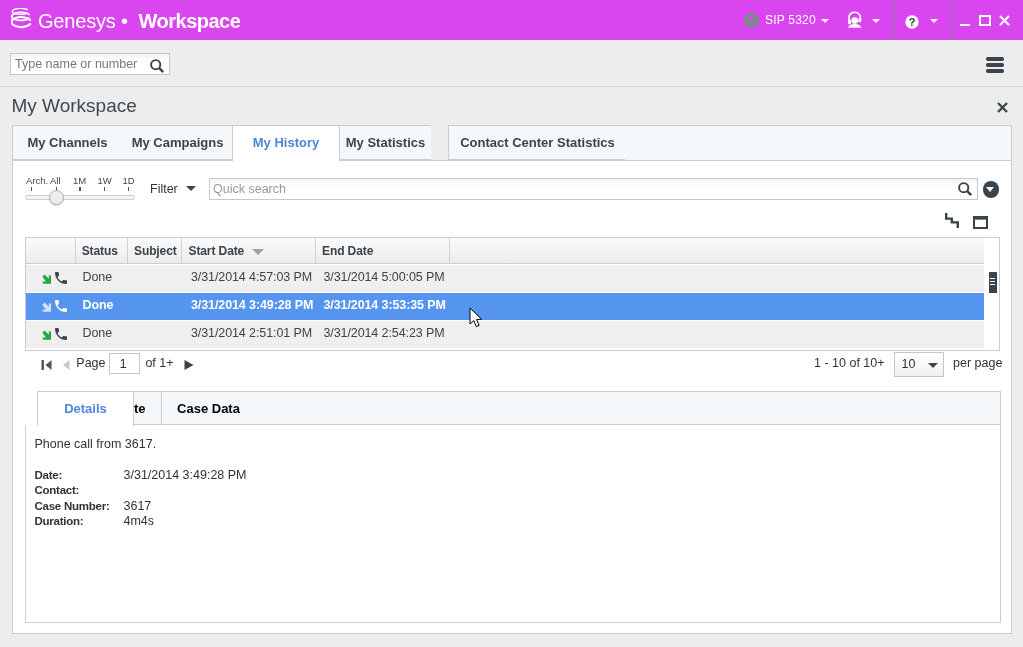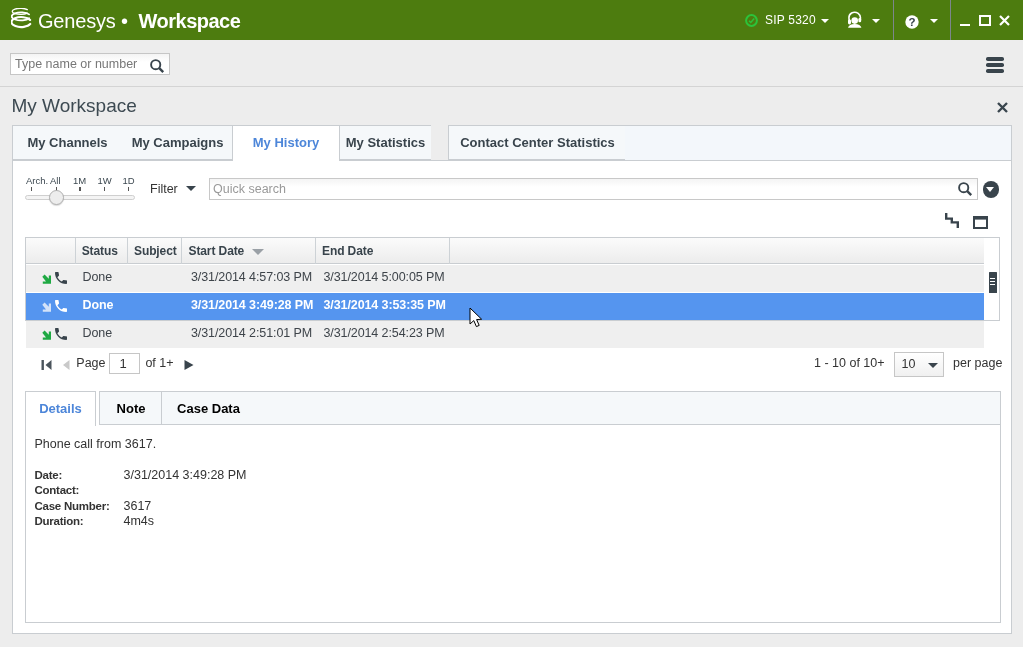--- a/index.html
+++ b/index.html
@@ -1,21 +1,21 @@
 <!DOCTYPE html>
 <html><head>
 <meta charset="utf-8">
 <style>
 * { margin:0; padding:0; box-sizing:border-box; }
 html,body { width:1023px; height:647px; font-family:"Liberation Sans", sans-serif; background:#ededed; overflow:hidden; position:relative; }
 .abs { position:absolute; }
 span.abs { white-space:nowrap; }
 
 
-#topbar { position:absolute; left:0; top:0; width:1023px; height:40px; background:#4d7c0f; }
+#topbar { position:absolute; left:0; top:0; width:1023px; height:40px; background:#d946ef; }
 #brandG { position:absolute; left:38px; top:10px; color:#fff; font-size:20px; letter-spacing:-0.2px; }
 #brandDot { position:absolute; left:121px; top:10px; color:#fff; font-size:20px; }
 #brandW { position:absolute; left:138.5px; top:10px; color:#fff; font-size:20px; font-weight:bold; letter-spacing:-0.5px; }
 .tsep { position:absolute; top:0px; width:1px; height:40px; background:#7d868d; }
 #sip { position:absolute; left:765px; top:13px; color:#fff; font-size:12px; font-weight:normal; letter-spacing:0.2px; }
 .caret-w { position:absolute; width:0; height:0; border-left:4px solid transparent; border-right:4px solid transparent; border-top:4.5px solid #fff; }
 
 #minbtn { position:absolute; left:960px; top:23.5px; width:10px; height:2.4px; background:#fff; }
 #maxbtn { position:absolute; left:979px; top:15px; width:12px; height:11px; border:2.2px solid #fff; }
 
@@ -44,21 +44,21 @@
 #strack { position:absolute; left:0px; top:19.5px; width:110px; height:5.5px; background:#f4f4f4; border:1px solid #cfcfcf; border-radius:3px; }
 #sknob { position:absolute; left:23.5px; top:14.5px; width:15px; height:15px; background:#ededed; border:1px solid #b0b0b0; border-radius:50%; box-shadow:0 1px 1px rgba(0,0,0,0.15); }
 
 #filterlbl { position:absolute; left:137px; top:20.5px; font-size:12.5px; color:#333; }
 .caret-d { position:absolute; width:0; height:0; border-left:5px solid transparent; border-right:5px solid transparent; border-top:5.5px solid #39444c; }
 #qsearch { position:absolute; left:195.5px; top:17px; width:769px; height:22px; background:linear-gradient(#f4f4f4,#ffffff 40%); border:1px solid #c8c8c8; font-size:12.5px; color:#999; line-height:20px; padding-left:3.5px; }
 #circbtn { position:absolute; left:969.5px; top:20px; width:16.5px; height:16.5px; border-radius:50%; background:#39444c; }
 #circbtn .tri { position:absolute; left:3.8px; top:6px; width:0; height:0; border-left:4.5px solid transparent; border-right:4.5px solid transparent; border-top:5px solid #fff; }
 
 
-#grid { position:absolute; left:12px; top:76px; width:975px; height:84px; border:1px solid #c9cdd1; background:#fff; }
+#grid { position:absolute; left:12px; top:76px; width:975px; height:114px; border:1px solid #c9cdd1; background:#fff; }
 #ghead { position:absolute; left:0; top:0; width:958px; height:26px; background:linear-gradient(#fbfbfb,#ececec); border-bottom:1px solid #c9cdd1; font-size:12px; font-weight:bold; color:#39444c; letter-spacing:-0.1px; }
 .hsep { position:absolute; top:0px; width:1px; height:26px; background:#cdd2d6; }
 .grow { position:absolute; left:0; width:958px; height:27px; background:#efefef; font-size:12.5px; color:#3e444a; letter-spacing:-0.1px; }
 .grow.sel { background:#5595ef; color:#fff; font-weight:bold; }
 .gcell { position:absolute; top:-1.5px; height:27px; line-height:27px; white-space:nowrap; }
 #vscroll { position:absolute; left:962.5px; top:33.5px; width:8px; height:21.5px; background:#39444c; border-radius:0.5px; }
 #vscroll div { margin:6px 1.2px 0; height:1.4px; background:#fff; }
 #vscroll div + div { margin-top:1.8px; }
 
 
@@ -256,21 +256,21 @@
         <path d="M0.5 0 L9.5 5 L0.5 10 Z" fill="#39444c"></path>
       </svg>
     <span class="abs" style="left:797px;top:5px">1 - 10 of 10+</span>
     <div id="persel">10
       <span style="position:absolute;left:33px;top:10px;width:0;height:0;border-left:5px solid transparent;border-right:5px solid transparent;border-top:5.5px solid #39444c"></span>
     </div>
     <span class="abs" style="left:936px;top:5px">per page</span>
   </div>
 
   <div class="abs" style="left:12px;top:230px;width:976px;height:35px">
-    <div class="dtab active" style="left:0px;width:71px;">Details</div>
+    <div class="dtab active" style="left:12px;width:97px;">Details</div>
     <div class="dtab" style="left:74px;width:63px;">Note</div>
     <div class="dtab" style="left:136px;width:94px;">Case Data</div>
     <div id="dtabfill"></div>
   </div>
   <div id="dbox">
     <div class="drow" style="top:11.5px">Phone call from 3617.</div>
     <div class="drow" style="top:42.5px"><span class="dlbl">Date:</span><span class="dval">3/31/2014 3:49:28 PM</span></div>
     <div class="drow" style="top:58px"><span class="dlbl">Contact:</span></div>
     <div class="drow" style="top:73.5px"><span class="dlbl">Case Number:</span><span class="dval">3617</span></div>
     <div class="drow" style="top:89px"><span class="dlbl">Duration:</span><span class="dval">4m4s</span></div>

